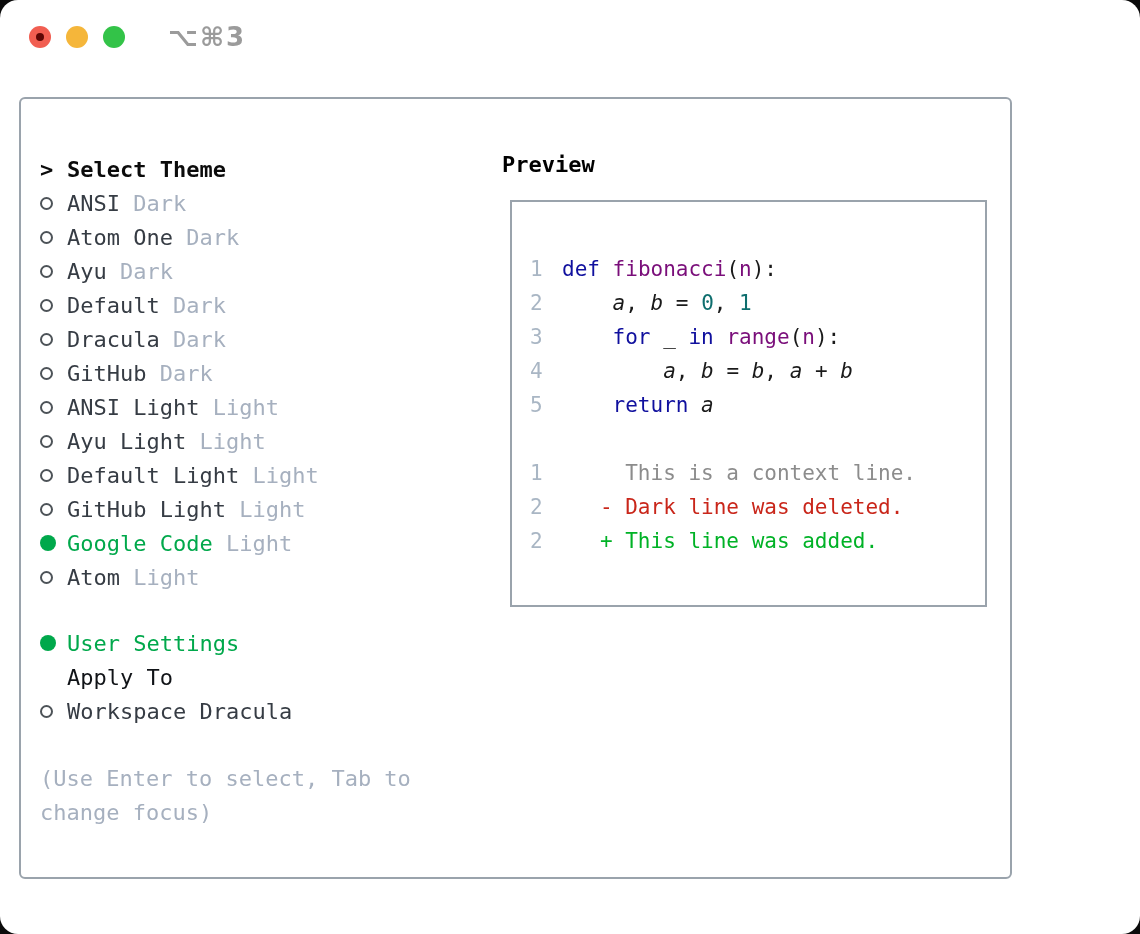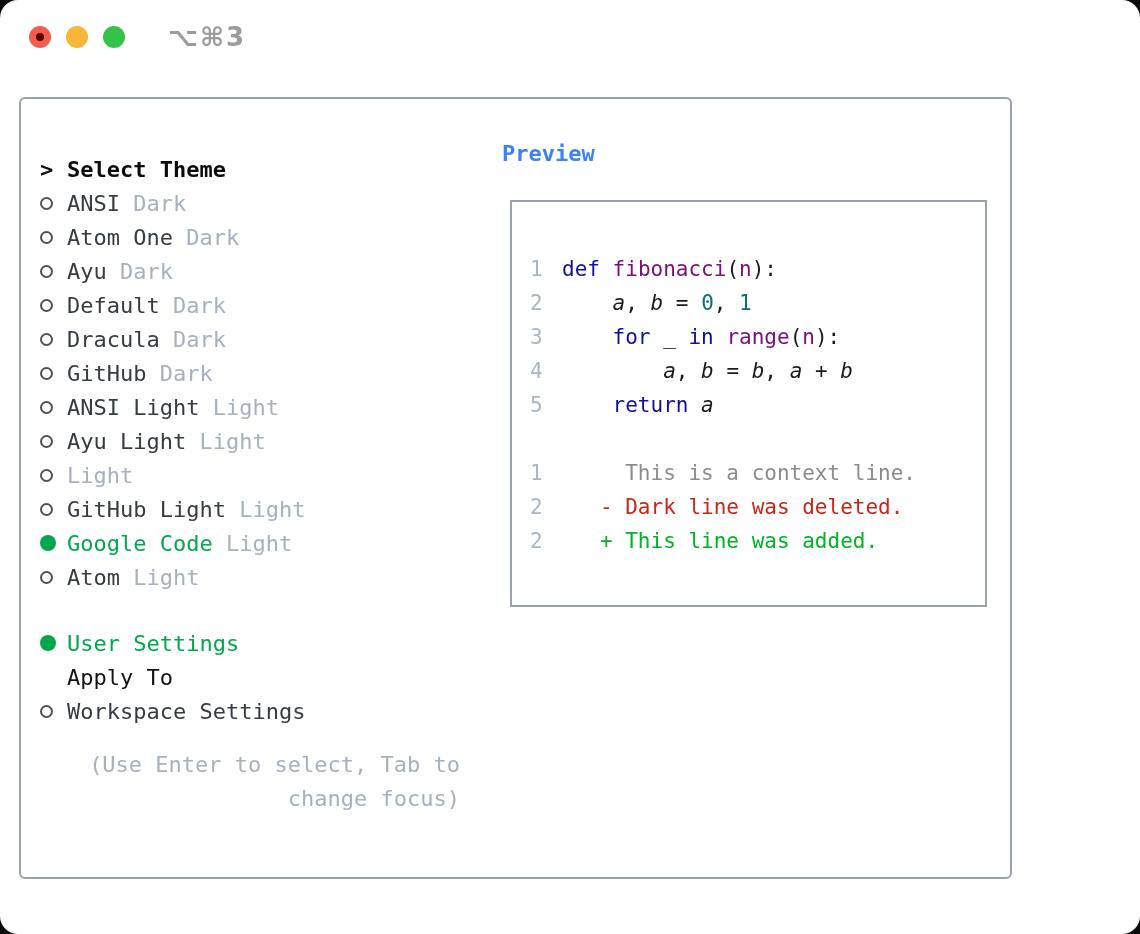--- a/index.html
+++ b/index.html
@@ -50,26 +50,26 @@
   .theme-name { color: var(--item-text); white-space: pre; }
   .theme-name.selected { color: var(--selection-green); }
   .theme-variant { color: var(--muted); white-space: pre; text-align: right; }
 
   .apply-block { position: absolute; left: 19px; top: 527px; }
   .apply-title { color: #101317; }
   .option-label { color: var(--item-text); white-space: pre; }
   .option-label.selected { color: var(--selection-green); }
 
   .hint {
-    position: absolute; left: 19px; top: 649px; width: 420px;
-    font-size: 22px; line-height: 34px; color: var(--muted); text-align: right;
-  }
-
-  
-  .preview-title { position: absolute; left: 481px; top: 42px; font-size: 22px; font-weight: bold; color: #3b82f6; }
+    position: absolute; left: 19px; top: 663px; width: 420px;
+    font-size: 22px; line-height: 34px; color: var(--muted);
+  }
+
+  
+  .preview-title { position: absolute; left: 481px; top: 53px; font-size: 22px; font-weight: bold; color: #000000; }
   .preview-box {
     position: absolute; left: 489px; top: 101px; width: 477px; height: 407px;
     border: 2px solid var(--panel-border);
     background: #ffffff;
     padding: 50px 0 0 18px;
     overflow: hidden;
   }
   .code-line { display: flex; height: 34px; align-items: center; font-size: 21px; }
   .lineno { width: 32px; color: var(--line-number); white-space: pre; flex: none; }
   .code-content { white-space: pre; }
@@ -159,20 +159,21 @@
           <span class="bullet-cell">
             <span class="radio"></span>
           </span>
           <span class="theme-name">Ayu Light </span>
           <span class="theme-variant">Light</span>
         </div>
         <div class="row">
           <span class="bullet-cell">
             <span class="radio"></span>
           </span>
+          <span class="theme-name">Default Light </span>
           <span class="theme-variant">Light</span>
         </div>
         <div class="row">
           <span class="bullet-cell">
             <span class="radio"></span>
           </span>
           <span class="theme-name">GitHub Light </span>
           <span class="theme-variant">Light</span>
         </div>
         <div class="row">
@@ -200,21 +201,21 @@
         </div>
 
     <div class="row">
         <span class="bullet-cell"></span>
         <span class="apply-title">Apply To</span>
       </div>
         <div class="row">
           <span class="bullet-cell">
             <span class="radio"></span>
           </span>
-          <span class="option-label">Workspace Settings</span>
+          <span class="option-label">Workspace Dracula</span>
         </div>
       </div>
 
     <div class="hint">(Use Enter to select, Tab to change focus)</div>
 
     <div class="preview-title">Preview</div>
 
     <div class="preview-box">
       <div id="code-block">
           <div class="code-line">

